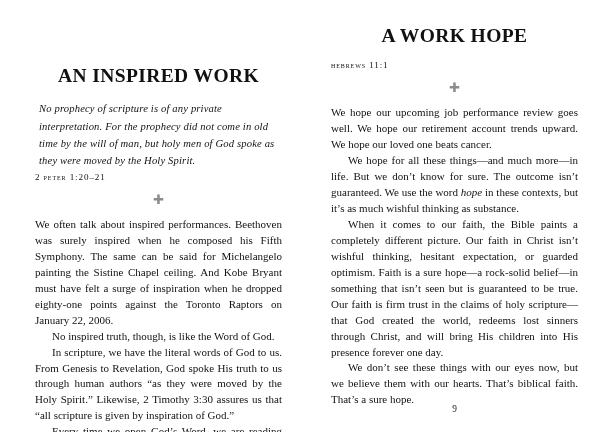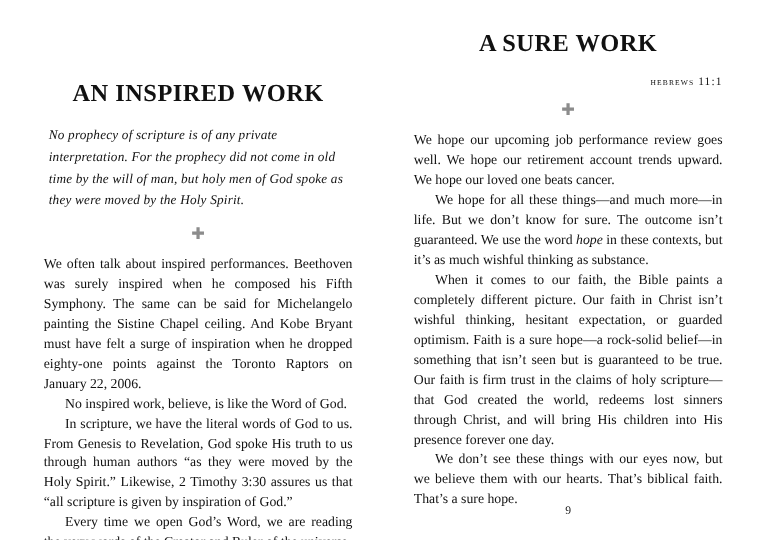--- a/index.html
+++ b/index.html
@@ -46,21 +46,21 @@
   }
   .epigraph {
     text-align: left;
     font-style: italic;
     font-size: 10.6px;
     line-height: 1.62;
     margin: 0 4px 3px 4px;
     letter-spacing: 0.15px;
   }
   .citation {
-    text-align: right;
+    text-align: left;
     font-size: 9.1px;
     font-variant: small-caps;
     text-transform: lowercase;
     letter-spacing: 0.9px;
     margin: 1px 0 0 0;
   }
   .ornament {
     text-align: center;
     color: #8c8c8c;
     font-size: 13px;
@@ -98,33 +98,34 @@
 </style>
 </head>
 <body>
 
 <div class="spread">
 
   <div class="page page-left">
     <h1 class="chapter-title">AN INSPIRED WORK</h1>
 
     <div class="epigraph">No prophecy of scripture is of any private interpretation. For the prophecy did not come in old time by the will of man, but holy men of God spoke as they were moved by the Holy Spirit.</div>
+    <div class="citation">2 Peter 1:20–21</div>
 
     <div class="ornament">✚</div>
 
     <p class="body-text first">We often talk about inspired performances. Beethoven was surely inspired when he composed his Fifth Symphony. The same can be said for Michelangelo painting the Sistine Chapel ceiling. And Kobe Bryant must have felt a surge of inspiration when he dropped eighty-one points against the Toronto Raptors on January 22, 2006.</p>
-    <p class="body-text">No inspired work, believe, is like the Word of God.</p>
+    <p class="body-text">No inspired truth, though, is like the Word of God.</p>
     <p class="body-text">In scripture, we have the literal words of God to us. From Genesis to Revelation, God spoke His truth to us through human authors “as they were moved by the Holy Spirit.” Likewise, 2 Timothy 3:30 assures us that “all scripture is given by inspiration of God.”</p>
     <p class="body-text">Every time we open God’s Word, we are reading the very words of the Creator and Ruler of the universe.</p>
 
     <div class="page-number">8</div>
   </div>
 
   <div class="page page-right">
-    <h1 class="chapter-title">A SURE WORK</h1>
+    <h1 class="chapter-title">A WORK HOPE</h1>
 
     <div class="citation">Hebrews 11:1</div>
 
     <div class="ornament">✚</div>
 
     <p class="body-text first">We hope our upcoming job performance review goes well. We hope our retirement account trends upward. We hope our loved one beats cancer.</p>
     <p class="body-text"><span>We hope for all these things—and much more—in life. But we don’t know for sure. The outcome isn’t guaranteed. We use the word </span><em>hope</em><span> in these contexts, but it’s as much wishful thinking as substance.</span></p>
     <p class="body-text">When it comes to our faith, the Bible paints a completely different picture. Our faith in Christ isn’t wishful thinking, hesitant expectation, or guarded optimism. Faith is a sure hope—a rock-solid belief—in something that isn’t seen but is guaranteed to be true. Our faith is firm trust in the claims of holy scripture—that God created the world, redeems lost sinners through Christ, and will bring His children into His presence forever one day.</p>
     <p class="body-text">We don’t see these things with our eyes now, but we believe them with our hearts. That’s biblical faith. That’s a sure hope.</p>
 

